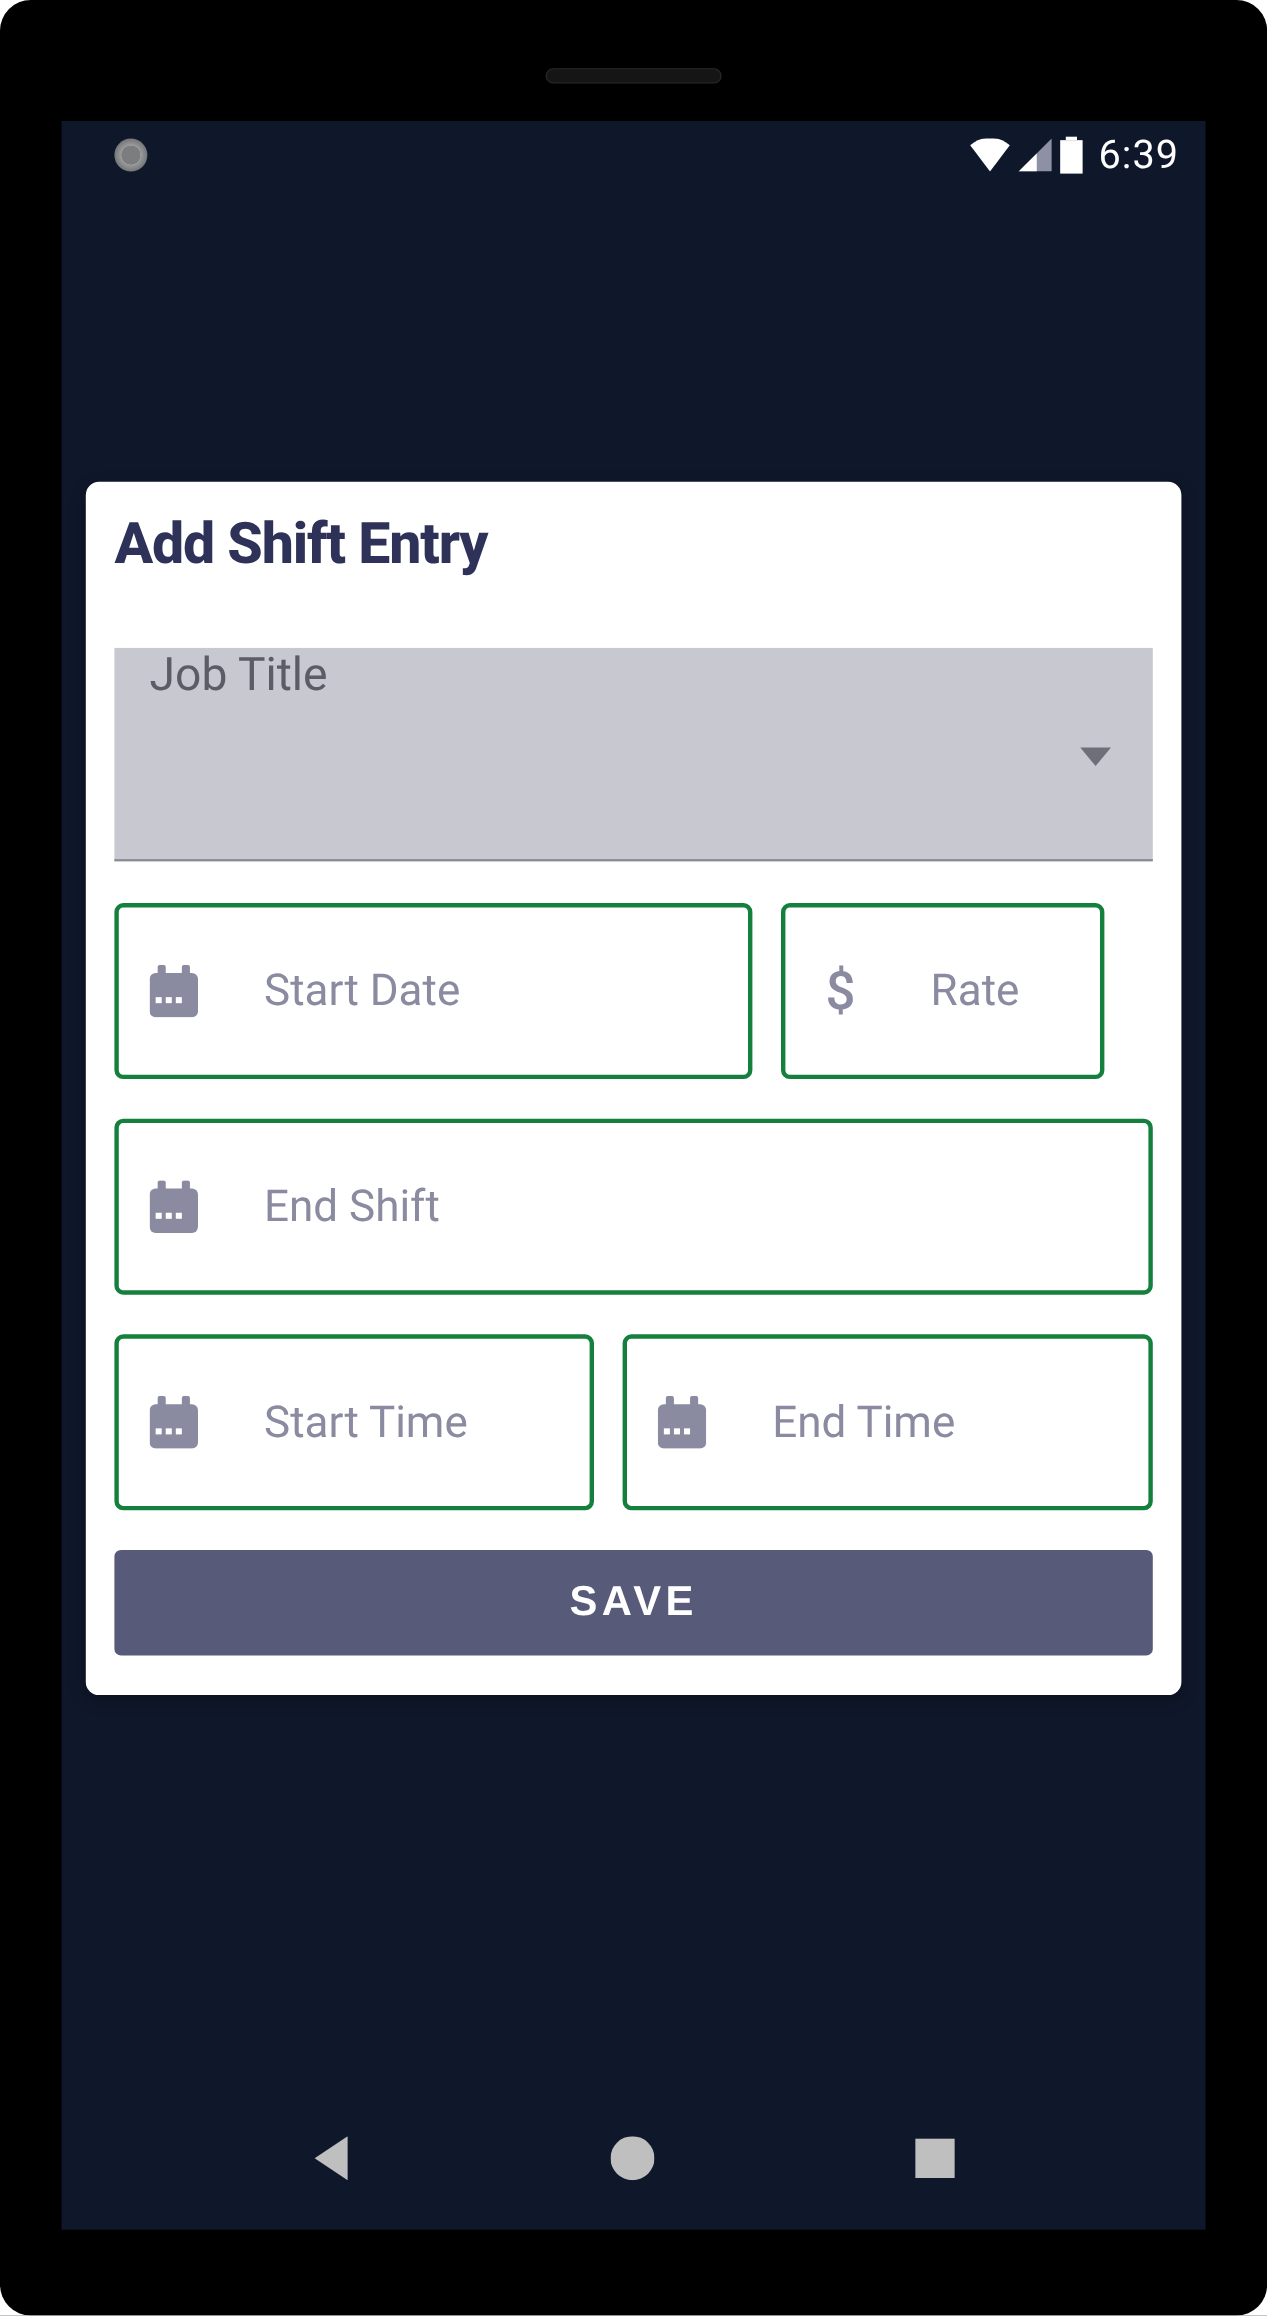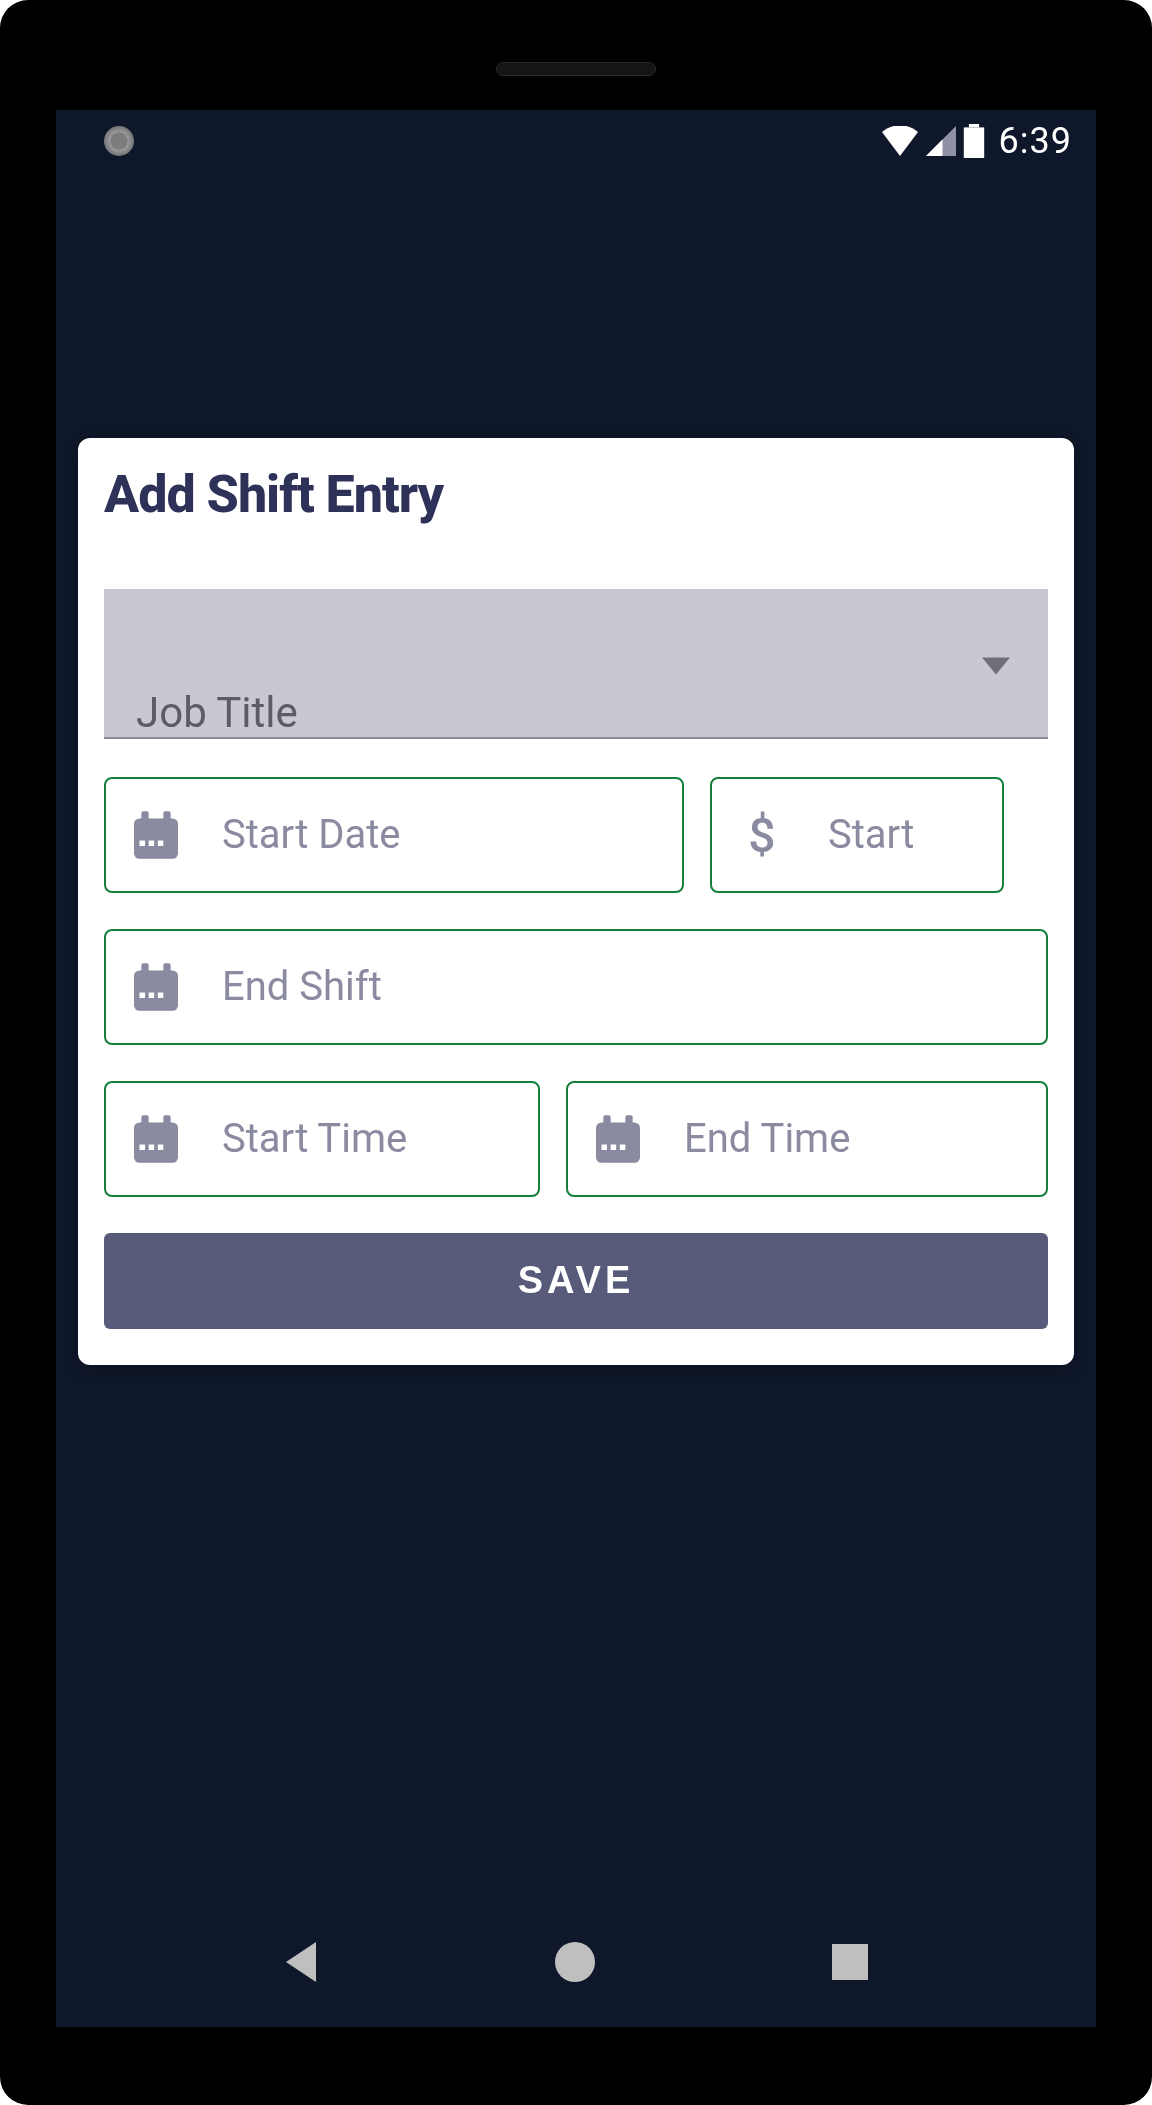--- a/index.html
+++ b/index.html
@@ -99,50 +99,50 @@
       font-size: 52px;
       font-weight: 800;
       line-height: 1.05;
       letter-spacing: -1px;
       margin-bottom: 66px;
     }
 
     
     .dropdown {
       background: #c8c8d0;
-      height: 150px;
+      height: 194px;
       position: relative;
       display: flex;
-      align-items: flex-end;
+      align-items: flex-start;
       padding: 0 32px;
       border-bottom: 2px solid #8a8a92;
       margin-bottom: 38px;
     }
     .dropdown-label {
       color: #5c5c66;
       font-size: 42px;
     }
     .dropdown-arrow {
       position: absolute;
       right: 38px;
       top: 50%;
       transform: translateY(-6px);
     }
 
     
     .row { display: flex; gap: 26px; margin-bottom: 36px; }
     .field {
       flex: 1 1 0;
-      border: 2px solid #15803d;
+      border: 4px solid #15803d;
       border-radius: 8px;
-      height: 116px;
+      height: 160px;
       display: flex;
       align-items: center;
       padding: 0 28px;
-      gap: 44px;
+      gap: 60px;
       background: #fff;
     }
     .field-icon {
       color: #8a8aa0;
       flex: 0 0 auto;
       display: flex;
       align-items: center;
       justify-content: center;
       width: 44px;
     }
@@ -239,21 +239,21 @@
               </svg>
             </span>
             <span class="field-text">Start Date</span>
           </div>
           <div class="field rate">
             <span class="field-icon">
               <svg width="34" height="48" viewBox="0 0 16 26">
                 <text x="8" y="22" text-anchor="middle" font-size="26" font-weight="500" fill="#8a8aa0" font-family="Roboto,Arial">$</text>
               </svg>
             </span>
-            <span class="field-text">Start</span>
+            <span class="field-text">Rate</span>
           </div>
         </div>
 
         <div class="row">
           <div class="field">
             <span class="field-icon">
               <svg width="44" height="48" viewBox="0 0 24 26">
                 <rect x="0" y="4" width="24" height="22" rx="3" fill="#8a8aa0"></rect>
                 <rect x="4" y="0" width="4" height="6" rx="1" fill="#8a8aa0"></rect>
                 <rect x="16" y="0" width="4" height="6" rx="1" fill="#8a8aa0"></rect>

